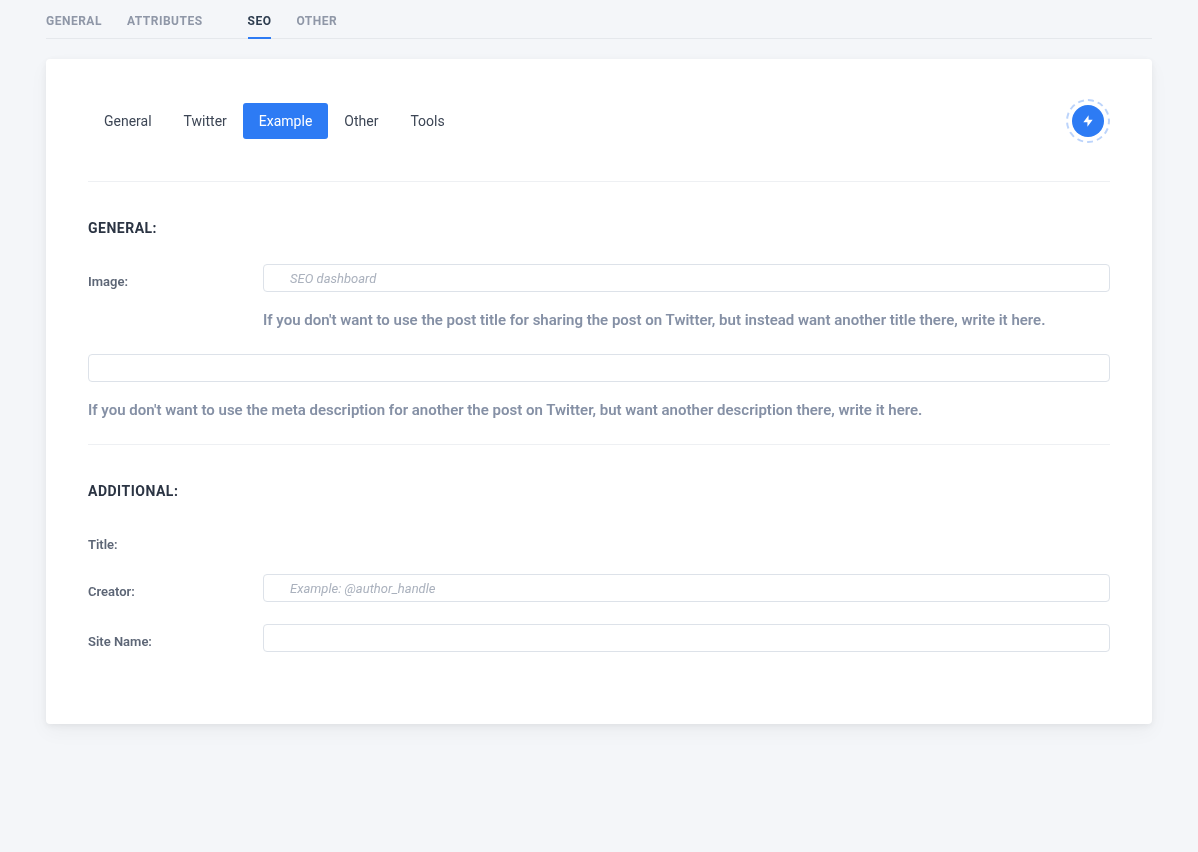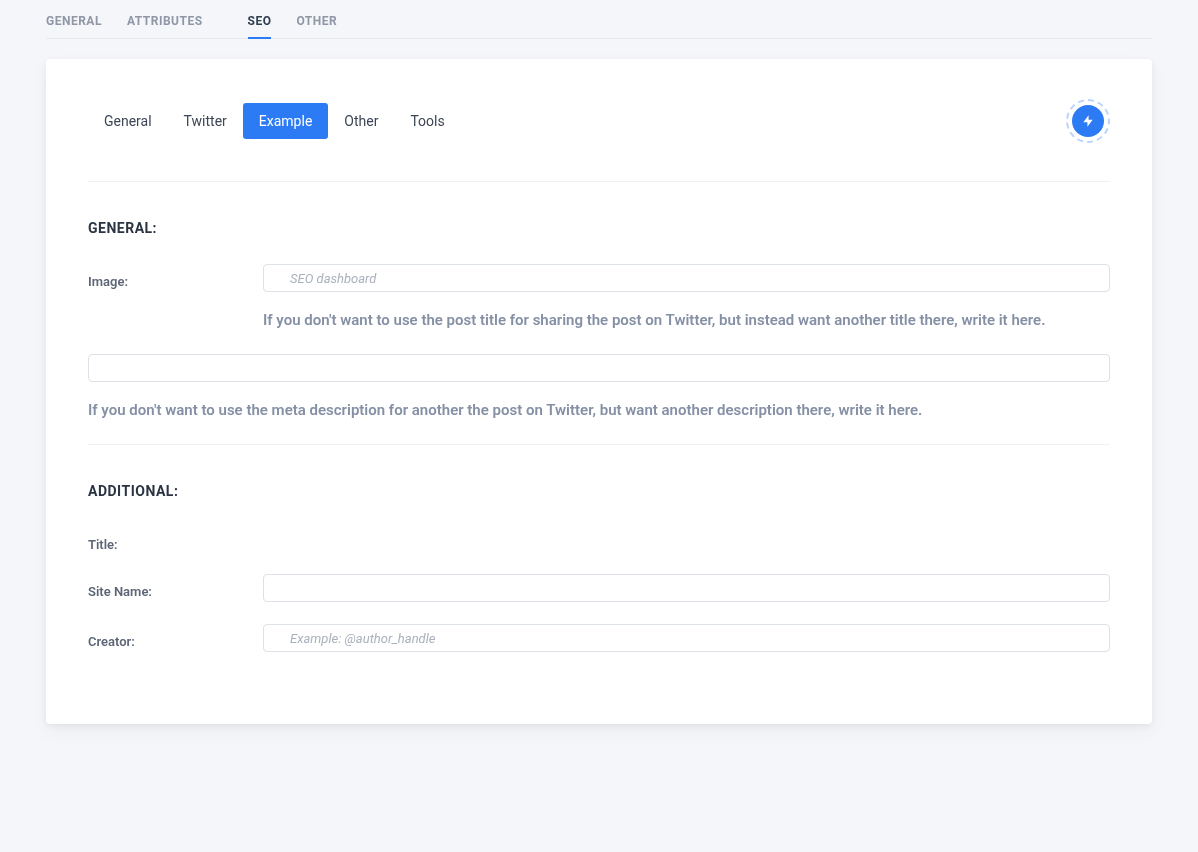--- a/index.html
+++ b/index.html
@@ -195,27 +195,27 @@
 
     <hr class="section-divider">
 
     <div class="section-heading">ADDITIONAL:</div>
 
     <div class="form-row">
       <div class="form-label">Title:</div>
     </div>
 
     <div class="form-row">
+      <div class="form-label">Creator:</div>
+      <div class="form-field">
+        <input type="text" class="text-input" placeholder="Example: @author_handle" style="">
+      </div>
+    </div>
+
+    <div class="form-row">
       <div class="form-label">Site Name:</div>
       <div class="form-field">
         <input type="text" class="text-input" placeholder="" style="">
-      </div>
-    </div>
-
-    <div class="form-row">
-      <div class="form-label">Creator:</div>
-      <div class="form-field">
-        <input type="text" class="text-input" placeholder="Example: @author_handle" style="">
       </div>
     </div>
 
   </div>
 </div>
 
 </body></html>

